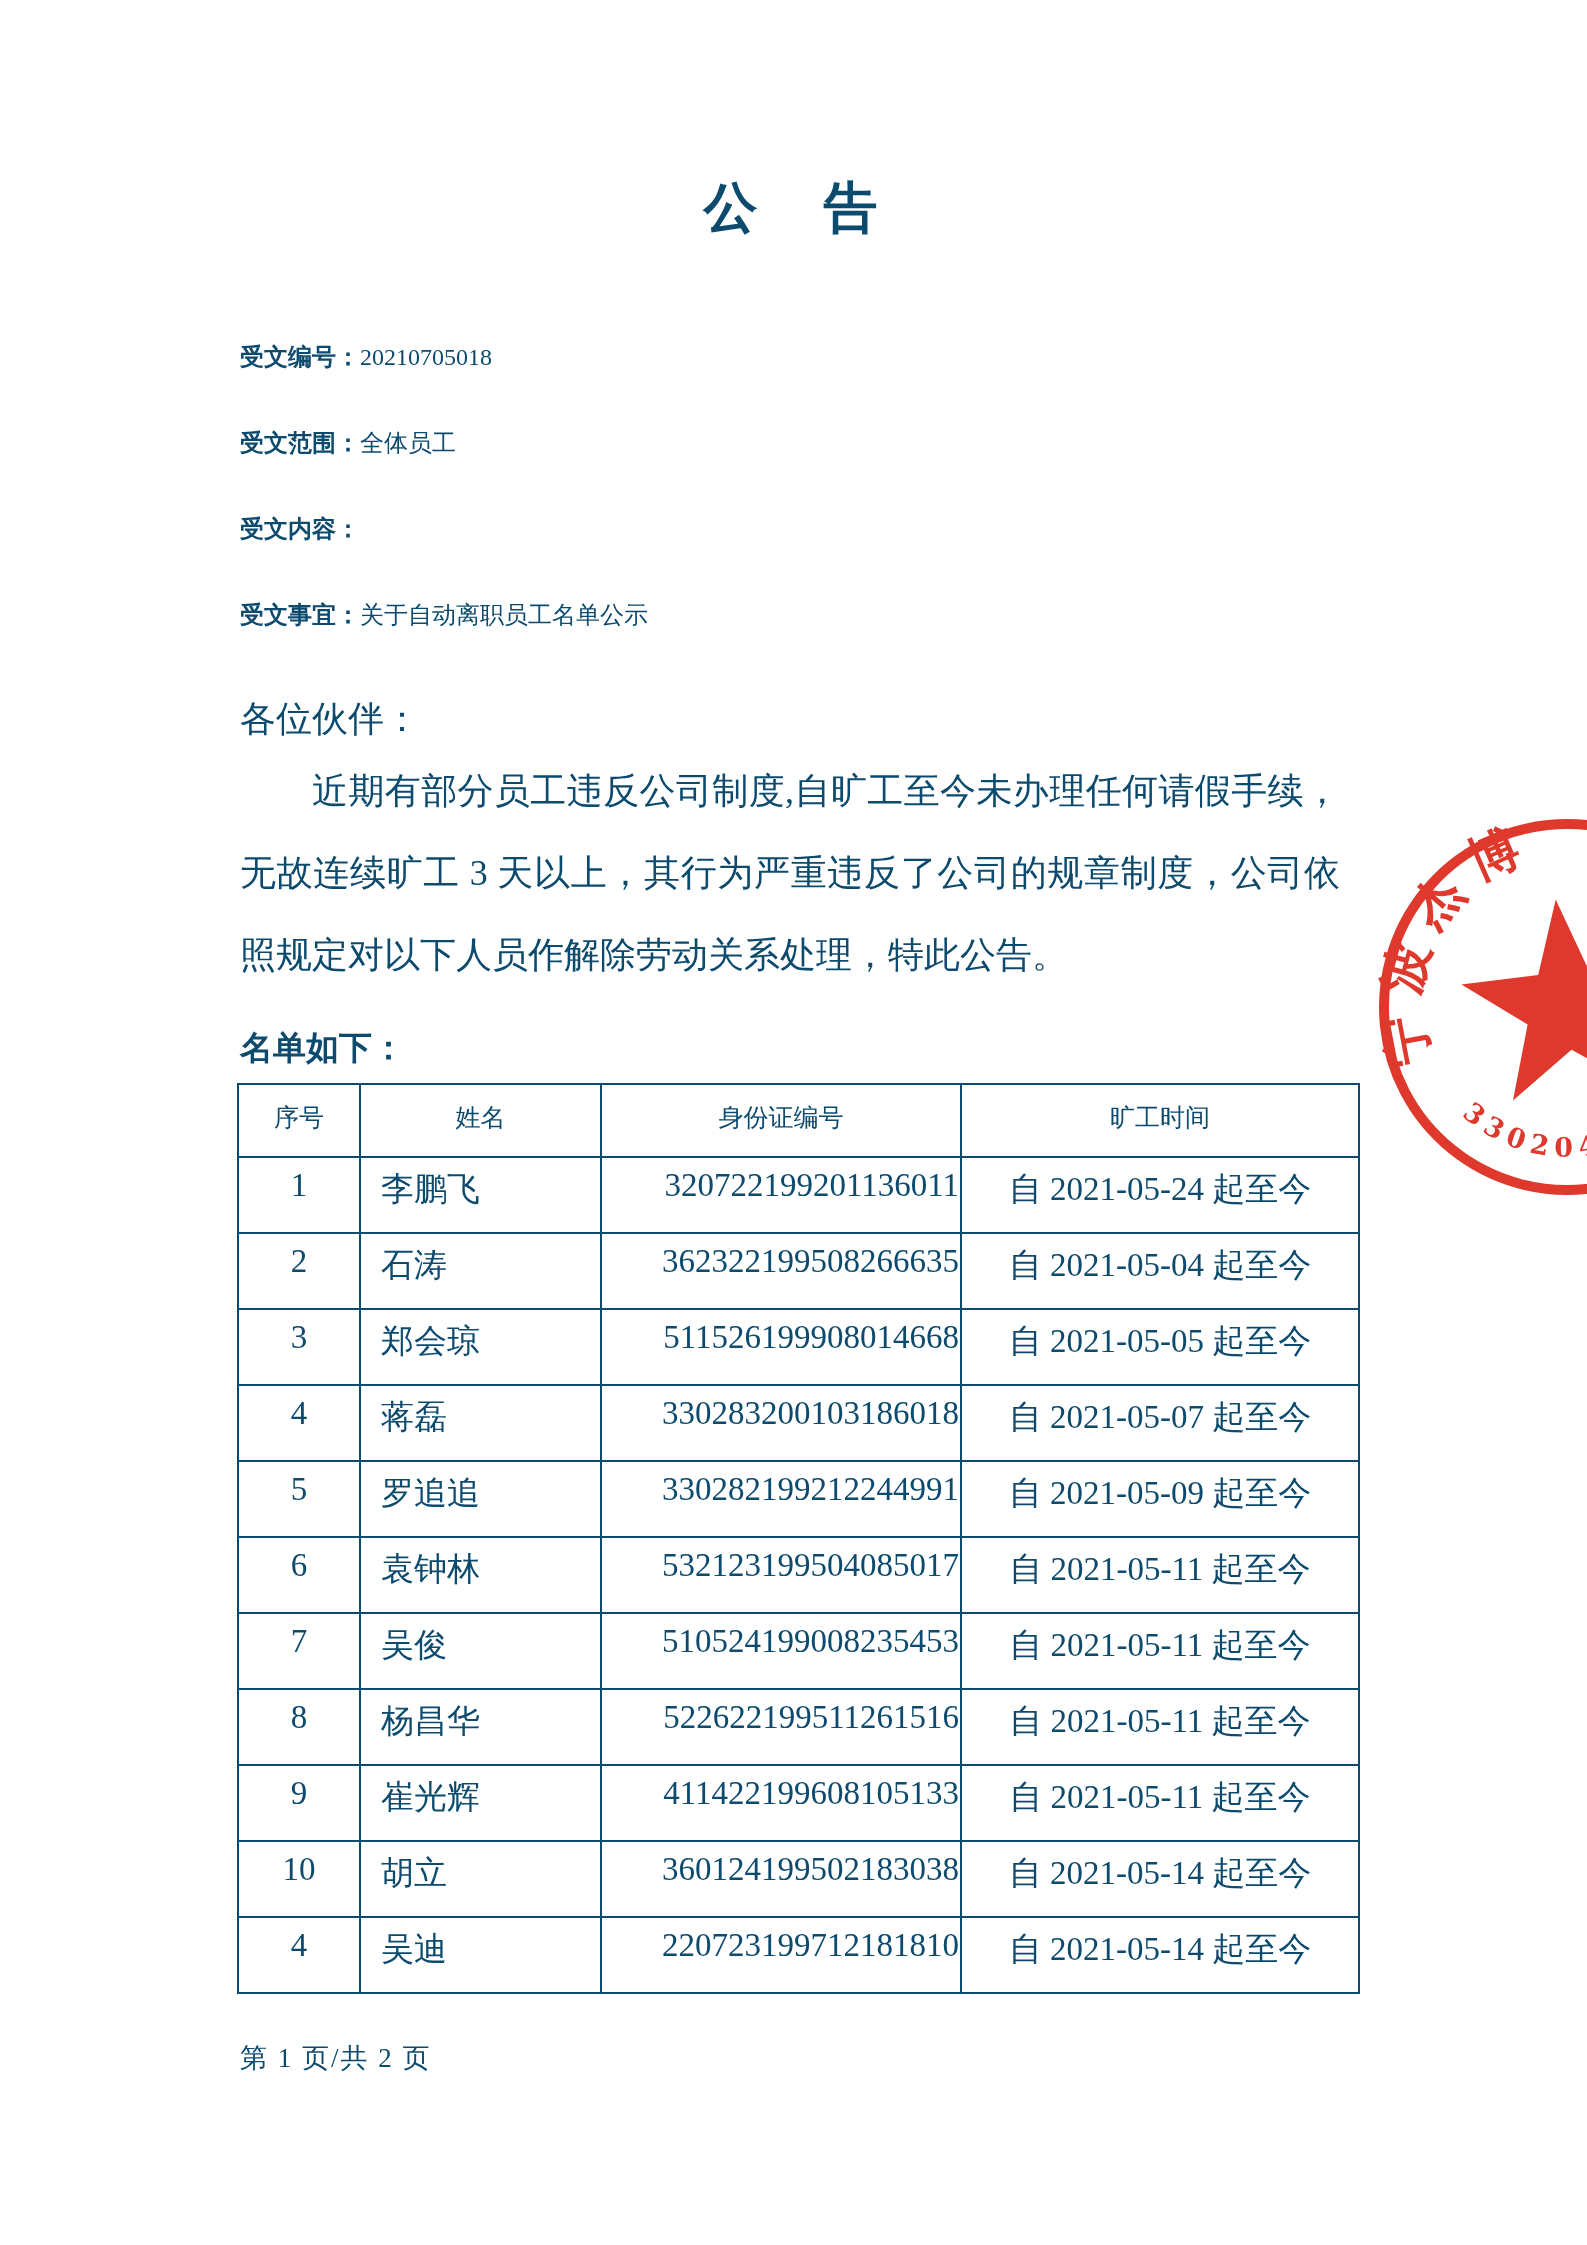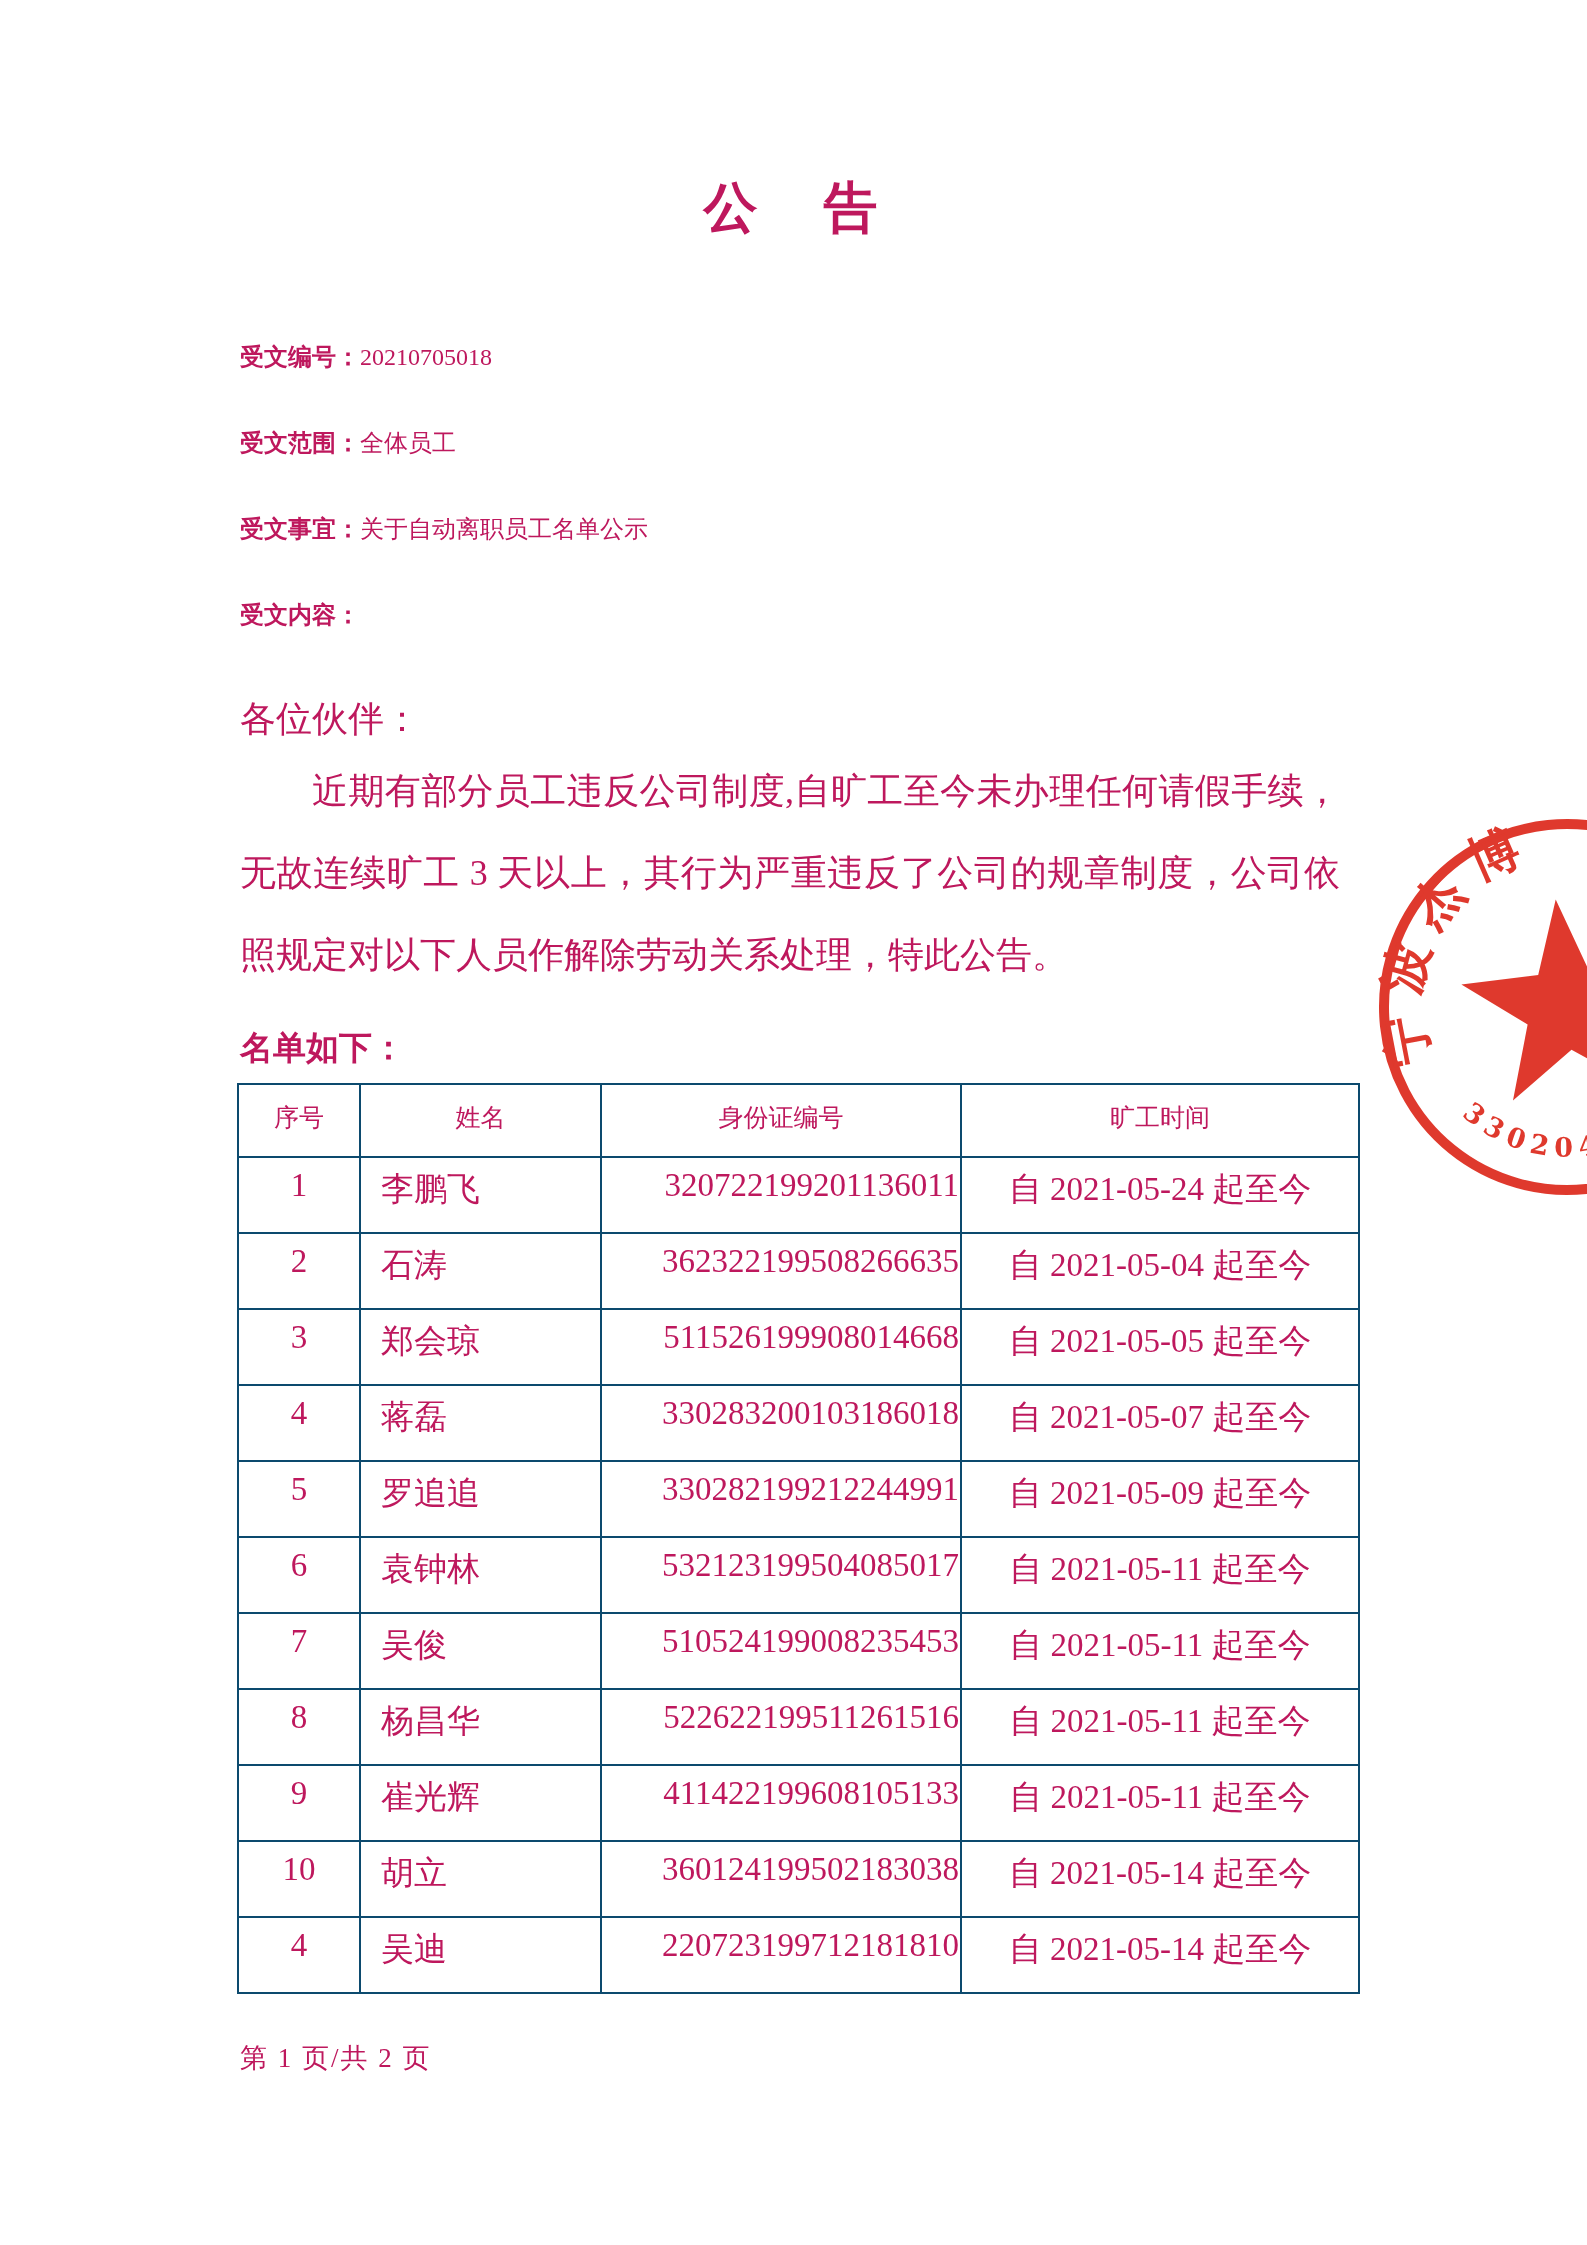--- a/index.html
+++ b/index.html
@@ -3,21 +3,21 @@
 <meta charset="utf-8">
 <style>
   html,body{margin:0;padding:0;background:#888;}
   .page{
     position:relative;
     width:1587px;height:2245px;
     margin:0 auto;
     background:#ffffff;
     overflow:hidden;
     font-family:"Liberation Serif","DejaVu Serif",serif;
-    color:#be185d;
+    color:#0c4a6e;
     box-sizing:border-box;
     padding:172px 240px 0 240px;
   }
   .doc-title{
     text-align:center;
     font-size:54px;
     font-weight:700;
     letter-spacing:6px;
     margin:0 0 96px 0;
   }
@@ -101,24 +101,24 @@
   <h1 class="doc-title">公　告</h1>
 
   <div>
     <div class="field-line">
       <span class="field-label">受文编号：</span><span class="field-value">20210705018</span>
     </div>
     <div class="field-line">
       <span class="field-label">受文范围：</span><span class="field-value">全体员工</span>
     </div>
     <div class="field-line">
+      <span class="field-label">受文内容：</span><span class="field-value"></span>
+    </div>
+    <div class="field-line">
       <span class="field-label">受文事宜：</span><span class="field-value">关于自动离职员工名单公示</span>
-    </div>
-    <div class="field-line">
-      <span class="field-label">受文内容：</span><span class="field-value"></span>
     </div>
   </div>
 
   <div class="salutation">各位伙伴：</div>
 
   <p class="body-text">近期有部分员工违反公司制度,自旷工至今未办理任何请假手续，无故连续旷工 3 天以上，其行为严重违反了公司的规章制度，公司依照规定对以下人员作解除劳动关系处理，特此公告。</p>
 
   <div class="list-label">名单如下：</div>
 
   <table class="roster">

